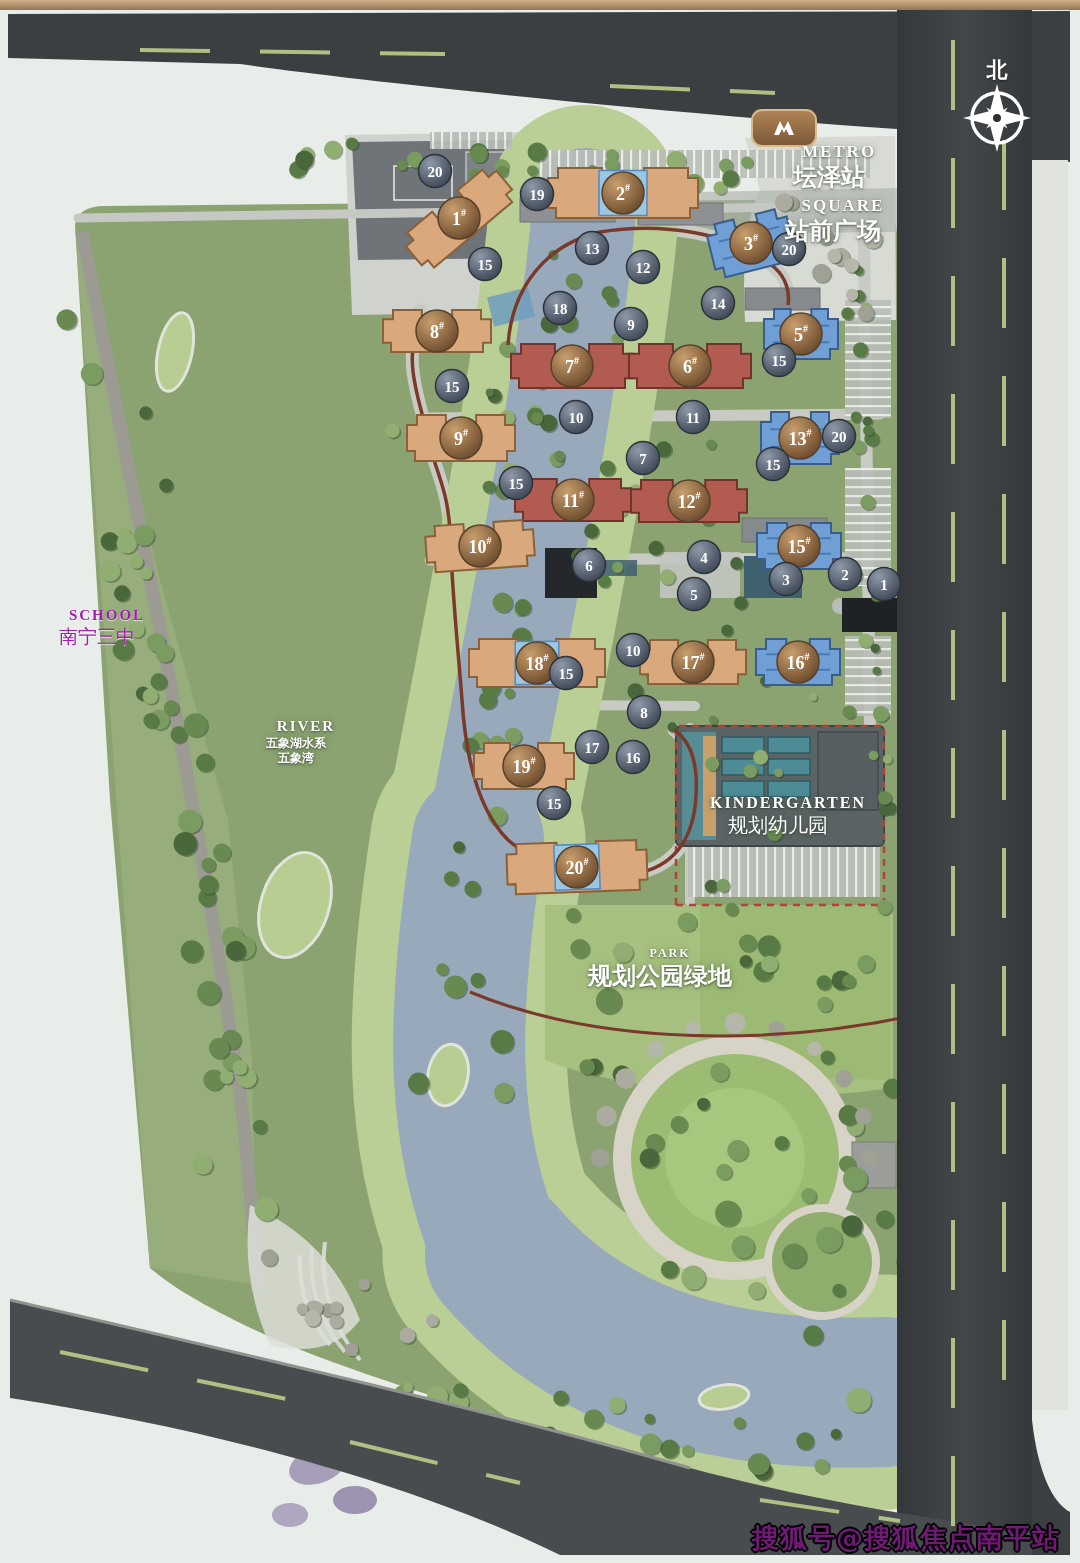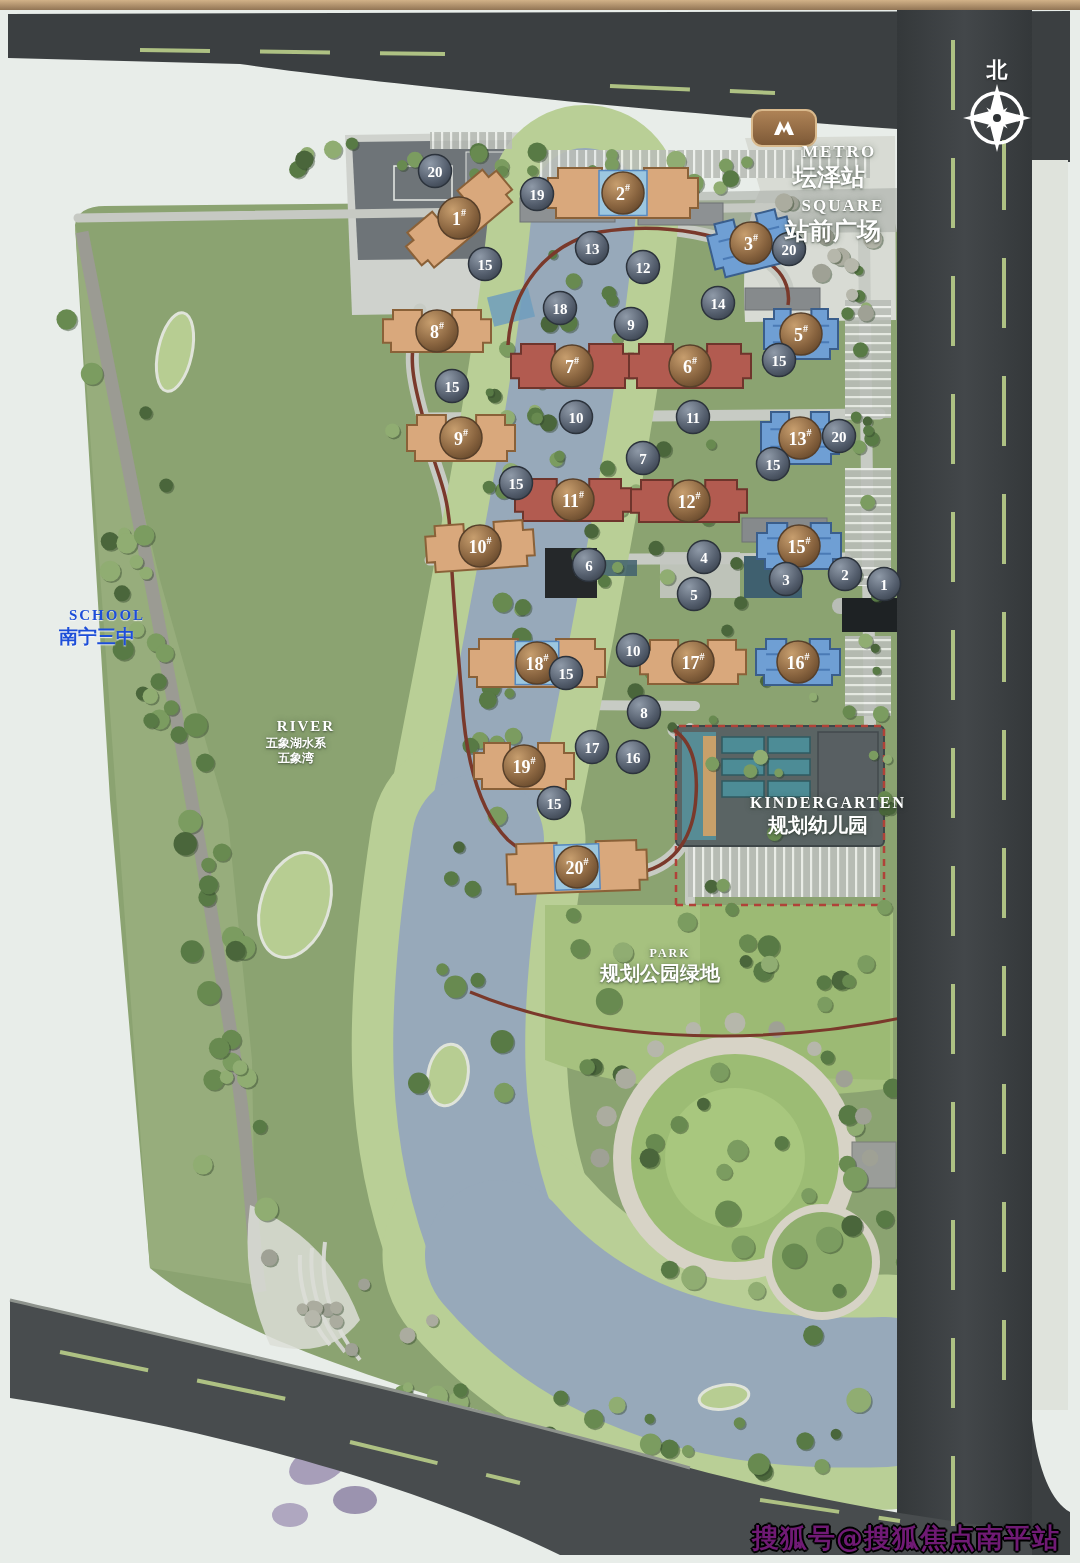--- a/index.html
+++ b/index.html
@@ -12,26 +12,26 @@
   .frame-bottom{left:0;bottom:0;width:1080px;height:13px;background:linear-gradient(#a8896
 4,#6f5338);}
   .frame-left{left:0;top:0;width:13px;height:1563px;background:linear-gradient(90deg,#6d5036,#84664
 6);}
   .frame-right{right:0;top:0;width:14px;height:1563px;background:linear-gradient(90deg,#d4b astartine88,#b3946e);}
   
   .maplabel{position:absolute;z-index:20;text-align:center;transform:translateX(-50%);line-height:1.25;
             pointer-events:none;white-space:nowrap;}
   .maplabel .en{font-weight:bold;letter-spacing:2px;padding-left:20px;}
   .lbl-light{color:#ffffff;text-shadow:0 1px 2px rgba(40,50,40,.65),0 0 6px rgba(40,60,40,.4);}
-  .lbl-dark{color:#1d4ed8;text-shadow:0 1px 1px rgba(255,255,255,.8);}
+  .lbl-dark{color:#a21caf;text-shadow:0 1px 1px rgba(255,255,255,.8);}
   .sz-metro .en{font-size:17px;} .sz-metro .zh{font-size:24px;font-weight:bold;}
-  .sz-school .en{font-size:15px;} .sz-school .zh{font-size:19px;font-weight:bold;}
+  .sz-school .en{font-size:15px;} .sz-school .zh{font-size:19px;font-weight:normal;}
   .sz-river .en{font-size:15px;} .sz-river .zh{font-size:12px;font-weight:bold;}
-  .sz-kg .en{font-size:16px;} .sz-kg .zh{font-size:20px;font-weight:bold;}
-  .sz-park .en{font-size:12px;} .sz-park .zh{font-size:20px;font-weight:bold;}
+  .sz-kg .en{font-size:16px;} .sz-kg .zh{font-size:20px;font-weight:normal;}
+  .sz-park .en{font-size:12px;} .sz-park .zh{font-size:24px;font-weight:bold;}
   #north-label{position:absolute;z-index:20;color:#fff;font-size:21px;font-weight:bold;
                transform:translateX(-50%);text-shadow:0 1px 2px rgba(0,0,0,.5);}
   #watermark{position:absolute;z-index:30;right:20px;top:1520px;font-family:"DejaVu Sans","Liberation Sans",sans-serif;
              font-size:27px;font-weight:bold;color:#701a75;letter-spacing:1px;
              text-shadow:-2px 0 0 #000,2px 0 0 #000,0 -2px 0 #000,0 2px 0 #000,-1px -1px 0 #000,1px 1px 0 #000,-1px 1px 0 #000,1px -1px 0 #000;}
 </style>
 </head>
 <body>
 
 <div id="stage">
@@ -1095,21 +1095,21 @@
   </div>
   <div class="maplabel lbl-dark sz-school" style="left: 97px; top: 606px;">
     <div class="en">SCHOOL</div>
     <div class="zh">南宁三中</div>
   </div>
   <div class="maplabel lbl-light sz-river" style="left: 296px; top: 717px;">
     <div class="en">RIVER</div>
     <div class="zh">五象湖水系</div>
     <div class="zh">五象湾</div>
   </div>
-  <div class="maplabel lbl-light sz-kg" style="left: 778px; top: 793px; margin-left: 40px;">
+  <div class="maplabel lbl-light sz-kg" style="left: 778px; top: 793px;">
     <div class="en">KINDERGARTEN</div>
     <div class="zh">规划幼儿园</div>
   </div>
   <div class="maplabel lbl-light sz-park" style="left: 660px; top: 946px;">
     <div class="en">PARK</div>
     <div class="zh">规划公园绿地</div>
   </div>
   <div id="north-label" style="left: 997px; top: 56px;">北</div>
   <div id="watermark">搜狐号@搜狐焦点南平站</div>
 

